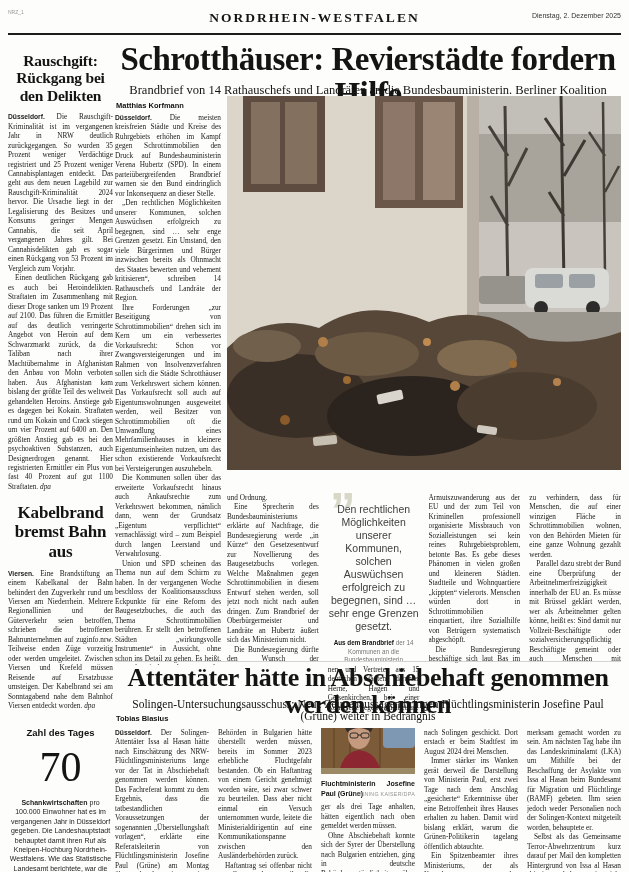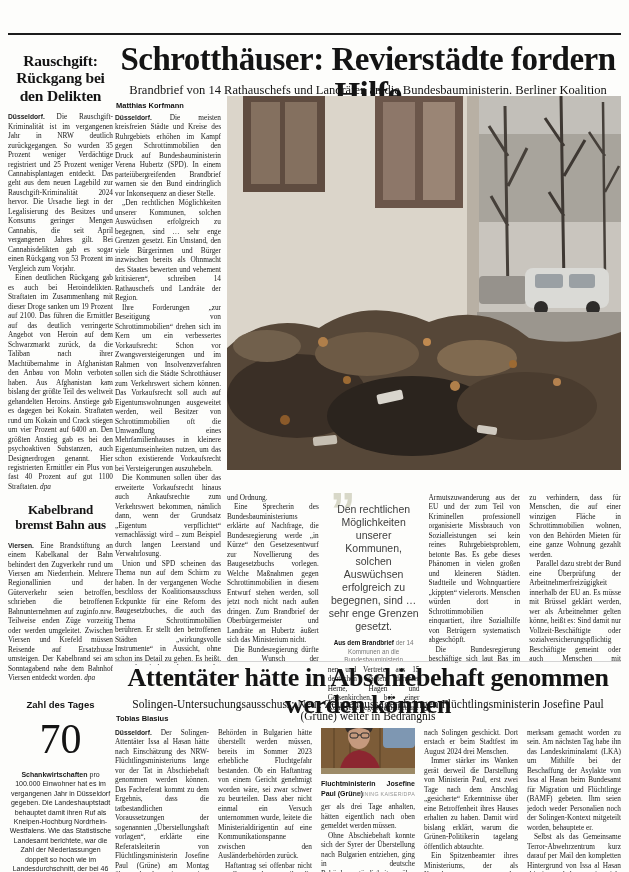--- a/index.html
+++ b/index.html
@@ -64,34 +64,39 @@
   .a2-photo-wrap{margin:-16px 0 3px;}
   .a2-photo{width:94px;height:62px;background:#7c5c38;}
   .a2-cap{position:relative;margin-bottom:4px;}
   .a2-cap .credit{position:absolute;right:0;bottom:1px;}
 </style>
 </head>
 <body>
 
 <div class="page">
 
+  <div class="masthead">
+    <span class="edition-mark">NRZ_1</span>
+    <div class="section-title">NORDRHEIN-WESTFALEN</div>
+    <span class="issue-date">Dienstag, 2. Dezember 2025</span>
+  </div>
   <div class="head-rule"></div>
 
   <div class="rail">
 
     <div>
       <div class="rail-headline" style="margin-top:12px;">Rauschgift: Rückgang bei den Delikten</div>
       <div class="body">
         <p><span class="lead">Düsseldorf.</span> <span>Die Rauschgift-Kriminalität ist im vergangenen Jahr in NRW deutlich zurückgegangen. So wurden 35 Prozent weniger Verdächtige registriert und 25 Prozent weniger Cannabisplantagen entdeckt. Das geht aus dem neuen Lagebild zur Rauschgift-Kriminalität 2024 hervor. Die Ursache liegt in der Legalisierung des Besitzes und Konsums geringer Mengen Cannabis, die seit April vergangenen Jahres gilt. Bei Cannabisdelikten gab es sogar einen Rückgang von 53 Prozent im Vergleich zum Vorjahr.</span></p>
         <p class="ind"><span>Einen deutlichen Rückgang gab es auch bei Heroindelikten. Straftaten im Zusammenhang mit dieser Droge sanken um 19 Prozent auf 2100. Das führen die Ermittler auf das deutlich verringerte Angebot von Heroin auf dem Schwarzmarkt zurück, da die Taliban nach ihrer Machtübernahme in Afghanistan den Anbau von Mohn verboten haben. Aus Afghanistan kam bislang der größte Teil des weltweit gehandelten Heroins. Anstiege gab es dagegen bei Kokain. Straftaten rund um Kokain und Crack stiegen um vier Prozent auf 6400 an. Den größten Anstieg gab es bei den psychoaktiven Substanzen, auch Designerdrogen genannt. Hier registrierten Ermittler ein Plus von fast 40 Prozent auf gut 1100 Straftaten.</span> <span class="sig">dpa</span></p>
       </div>
     </div>
 
     <div>
-      <div class="rail-headline" style="font-size:13px;">Kabelbrand bremst Bahn aus</div>
+      <div class="rail-headline" style="font-size:17px;">Kabelbrand bremst Bahn aus</div>
       <div class="body">
         <p><span class="lead">Viersen.</span> <span>Eine Brandstiftung an einem Kabelkanal der Bahn behindert den Zugverkehr rund um Viersen am Niederrhein. Mehrere Regionallinien und der Güterverkehr seien betroffen, schrieben die betroffenen Bahnunternehmen auf zuginfo.nrw. Teilweise enden Züge vorzeitig oder werden umgeleitet. Zwischen Viersen und Krefeld müssen Reisende auf Ersatzbusse umsteigen. Der Kabelbrand sei am Sonntagabend nahe dem Bahnhof Viersen entdeckt worden.</span> <span class="sig">dpa</span></p>
       </div>
     </div>
 
     <div class="zahl">
       <div class="zahl-label">Zahl des Tages</div>
       <div class="zahl-number">70</div>
       <div class="zahl-text">
         <span class="zahl-lead">Schankwirtschaften</span>

